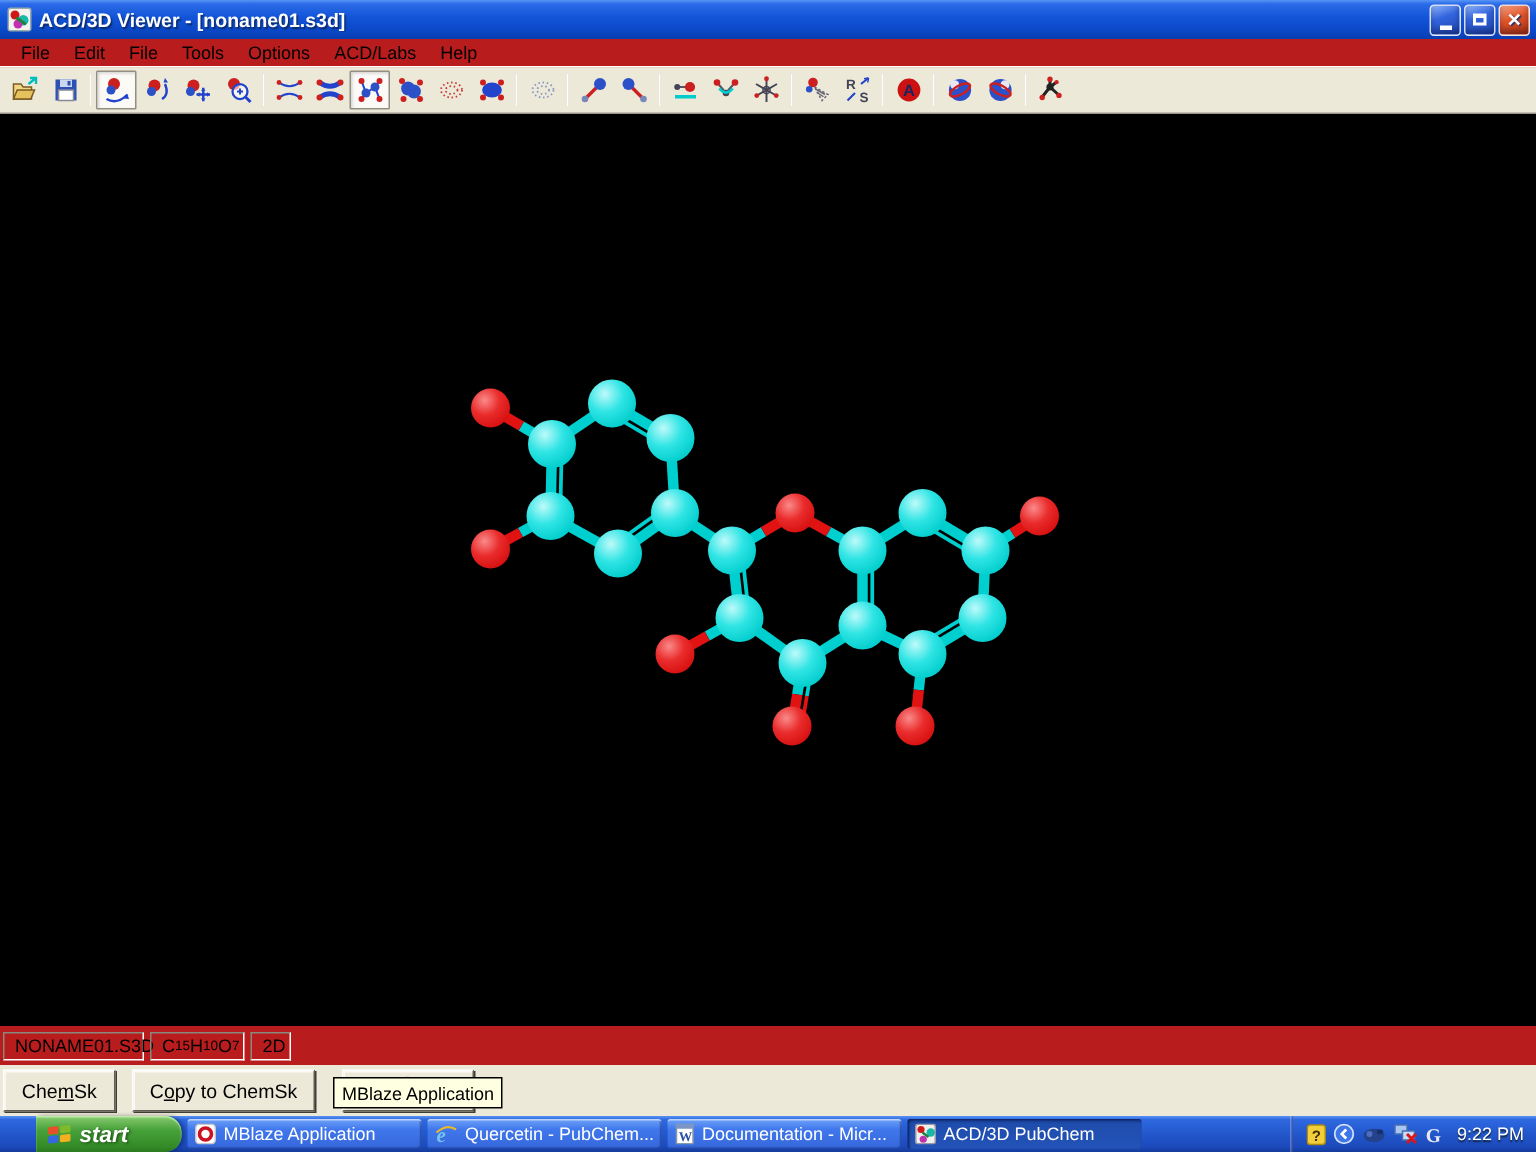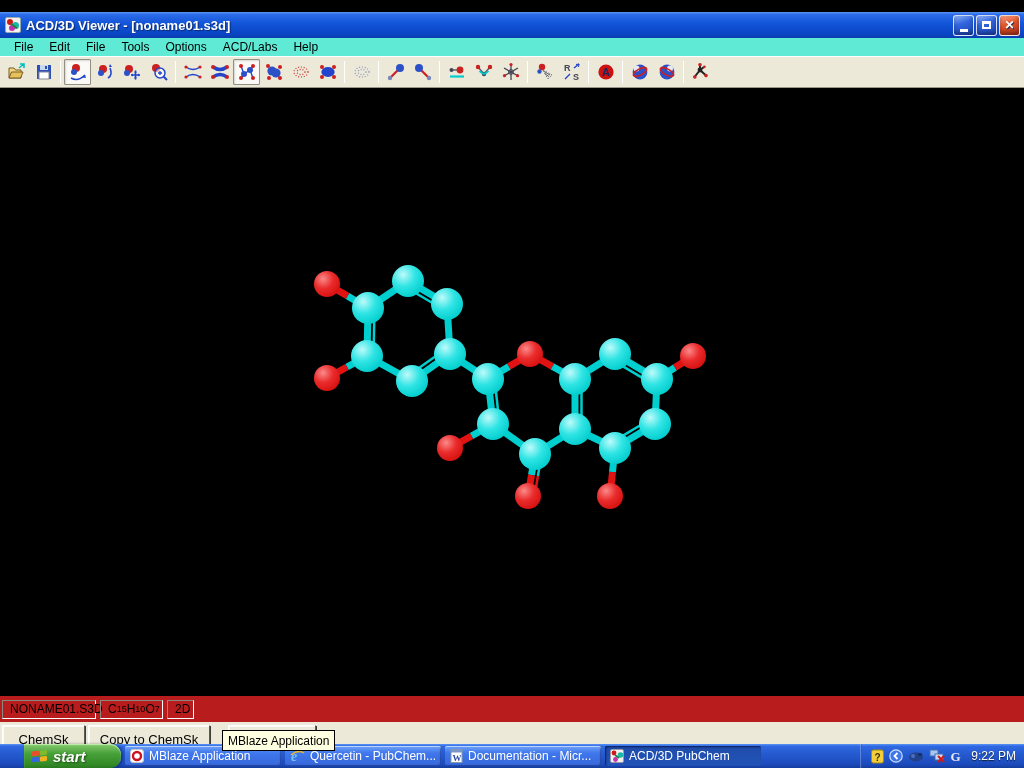--- a/index.html
+++ b/index.html
@@ -1,18 +1,18 @@
 <!DOCTYPE html>
 <html><head>
 <meta charset="utf-8">
 <style>
   * { margin:0; padding:0; box-sizing:border-box; }
   html,body { width:1024px; height:768px; overflow:hidden; background:#000;
               font-family:"Liberation Sans", sans-serif; }
-  .window { position:absolute; top:12px; left:0; width:1024px; height:744px; background:#ECE9D8; }
+  .window { position:absolute; top:0; left:0; width:1024px; height:744px; background:#ECE9D8; }
 
   
   .titlebar { height:26px; display:flex; align-items:center; padding:0 4px 0 5px;
     background:linear-gradient(180deg,#5896F6 0%,#2B6BE8 10%,#1254D8 45%,#0A47C6 80%,#0A3EB0 100%);
     color:#fff; font-size:13px; font-weight:bold; text-shadow:1px 1px 1px #0a2a6a; }
   .app-icon16 { width:16px; height:16px; margin-right:5px; background:#f4f2ee; border:1px solid #9aa;
     border-radius:2px; position:relative; flex:0 0 auto; }
   .app-icon16 i { position:absolute; border-radius:50%; }
   .app-icon16 .d1 { width:6px; height:6px; background:#D01818; left:1px; top:1px; }
   .app-icon16 .d2 { width:7px; height:7px; background:#18B8A8; right:1px; top:4px; }
@@ -20,21 +20,21 @@
   .app-icon16 .d4 { width:8px; height:2px; background:#208040; left:4px; top:7px; transform:rotate(35deg); border-radius:1px;}
   .title-text { flex:1; white-space:nowrap; overflow:hidden; }
   .win-btn { width:21px; height:21px; margin-left:2px; border-radius:3px; border:1px solid rgba(255,255,255,.8);
     display:flex; align-items:center; justify-content:center; color:#fff; font-size:12px; font-weight:bold;
     background:linear-gradient(160deg,#8FB4F9 0%,#3365DE 40%,#1E46B4 100%); box-shadow:inset 0 -3px 4px rgba(0,0,30,.35); }
   .win-btn.close { background:linear-gradient(160deg,#F4A081 0%,#E15327 45%,#B23310 100%); }
   .glyph-min { width:8px; height:3px; background:#fff; margin-top:10px; }
   .glyph-restore { width:9px; height:8px; border:2px solid #fff; border-top-width:3px; background:transparent; }
 
   
-  .menubar { height:19px; background:#5eead4; display:flex; align-items:center; padding-left:6px;
+  .menubar { height:19px; background:#b91c1c; display:flex; align-items:center; padding-left:6px;
              font-size:12px; color:#000; border-bottom:1px solid #fff; }
   .menu-item { padding:1px 8px; }
 
   
   .toolbar { height:31px; background:#ECE9D8; display:flex; align-items:center; padding-left:3px;
              border-bottom:1px solid #99968a; }
   .tbtn { width:27px; height:26px; display:flex; align-items:center; justify-content:center;
           border:1px solid transparent; border-radius:1px; flex:0 0 auto; }
   .tbtn.pressed { background:#FBFAF6; border:1px solid #938f82; box-shadow:inset 1px 1px 2px rgba(0,0,0,.15); }
   .tsep { width:1px; height:22px; background:#b9b5a8; border-right:1px solid #fff; margin:0 3px; flex:0 0 auto; }
@@ -49,21 +49,21 @@
             display:flex; align-items:center; padding:0 7px; font-size:12px; color:#000; white-space:nowrap; }
   .spanel sub { font-size:9px; }
   .p-file { width:94px; } .p-formula { width:63px; } .p-mode { width:27px; }
 
   
   .actionrow { height:34px; background:#ECE9D8; position:relative; }
   .abtn { position:absolute; top:3px; height:28px; background:#ECE9D8; text-align:center; font-size:13px; color:#000;
           border:1px solid; border-color:#fff #5f5d52 #5f5d52 #fff; box-shadow:1px 1px 0 #3e3d36, inset 1px 1px 0 #fbfaf6;
           display:flex; align-items:center; justify-content:center; }
   .abtn .accel { text-decoration:underline; }
-  .btn-chemsk { left:2px; width:83px; }
+  .btn-chemsk { left:2px; width:75px; }
   .btn-copy { left:88px; width:122px; }
   .btn-mblaze { left:228px; width:88px; align-items:flex-start; padding-top:2px;
                 color:#C00505; font-weight:bold; line-height:14px; }
   .tooltip { position:absolute; left:222px; top:8px; height:21px; z-index:5; background:#FFFFE1;
              border:1px solid #000; display:flex; align-items:center; padding:0 5px; font-size:12px; color:#000;
              white-space:nowrap; }
 
   
   .taskbar { position:absolute; left:0; bottom:0; width:1024px; height:24px;
     background:linear-gradient(180deg,#5A93F4 0%,#2E68E0 10%,#2459CE 45%,#1C4ABC 85%,#143C9C 100%);

